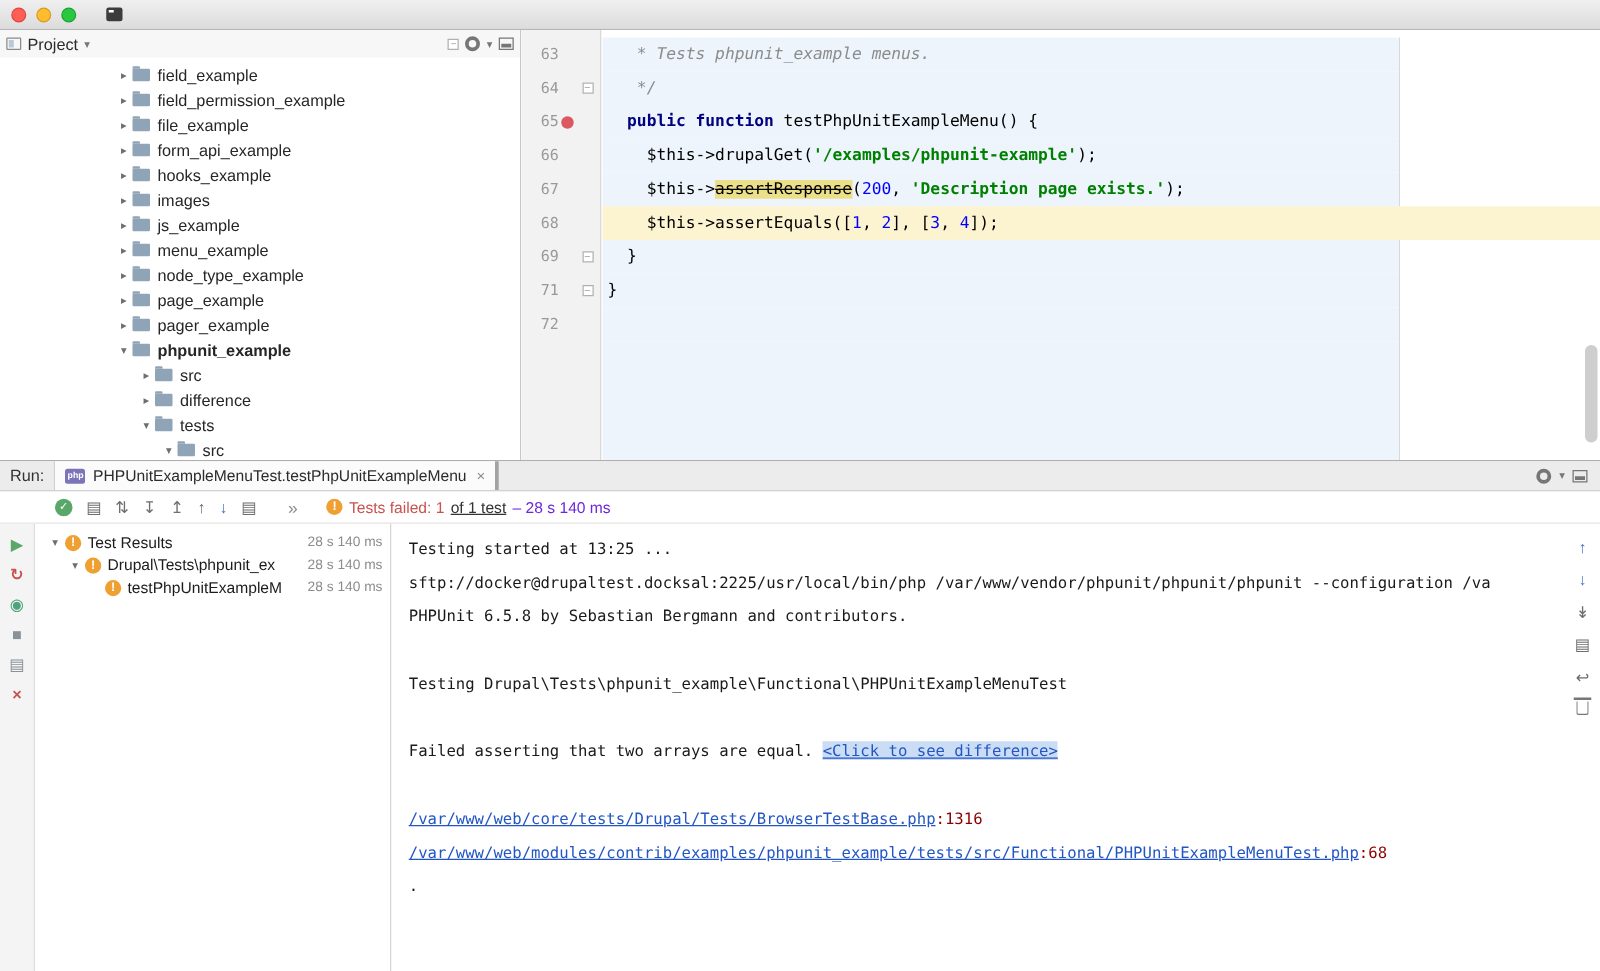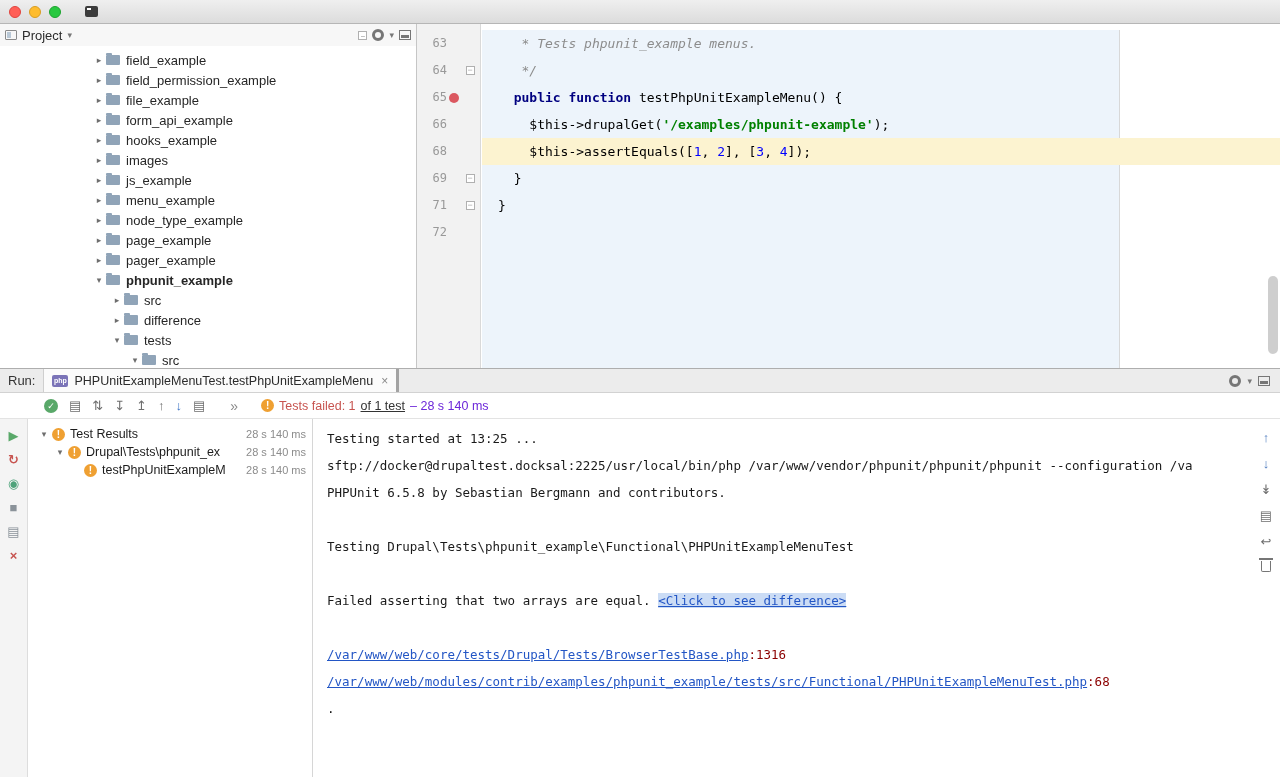--- a/index.html
+++ b/index.html
@@ -46,21 +46,21 @@
   
   .editor { flex:1; position:relative; display:flex; flex-direction:column; padding-top:6px; background:#fff; overflow:hidden; }
   .gutter-bg { position:absolute; left:0; top:0; bottom:0; width:64px; background:#f2f2f2; border-right:1px solid #d9d9d9; }
   .code-row { height:27px; line-height:27px; display:flex; font-family:"DejaVu Sans Mono","Liberation Mono",monospace;
               font-size:13px; white-space:pre; position:relative; }
   .gutter { width:65px; display:flex; align-items:center; position:relative; z-index:1; }
   .g-num { width:30px; text-align:right; color:#999; font-size:12px; font-family:"DejaVu Sans Mono",monospace; }
   .g-run { width:14px; display:flex; justify-content:center; align-items:center; }
   .g-fold { width:18px; display:flex; justify-content:center; align-items:center; }
   .runic { width:10px; height:10px; border-radius:50%; background:#db5860; }
-  .code { flex:1; padding-left:16px; color:#000;
+  .code { flex:1; padding-left:4px; color:#000;
           background:linear-gradient(to right,#edf4fb 0,#edf4fb 637px,#d8d8d8 637px,#d8d8d8 638px,#ffffff 638px); }
   .code-row.hl .code { background:#fcf3d0; }
   .tk-cmt { color:#8c8c8c; font-style:italic; }
   .tk-kw  { color:#000080; font-weight:bold; }
   .tk-str { color:#008000; font-weight:bold; }
   .tk-num { color:#0000ff; }
   .tk-depr { background:#ecdf8a; text-decoration:line-through; }
   .editor-rest { flex:1; margin-left:65px;
           background:linear-gradient(to right,#edf4fb 0,#edf4fb 637px,#d8d8d8 637px,#d8d8d8 638px,#ffffff 638px); }
   .editor-scrollbar { position:absolute; right:2px; top:252px; width:10px; height:78px; border-radius:5px;
@@ -230,20 +230,21 @@
       </div>
   </div>
 
   <div class="editor">
     <div class="gutter-bg"></div>
     <div class="code-lines">
         <div class="code-row"><div class="gutter"><span class="g-num">63</span><span class="g-run"></span><span class="g-fold"></span></div><div class="code"><span class="tk-cmt">   * Tests phpunit_example menus.</span></div></div>
         <div class="code-row"><div class="gutter"><span class="g-num">64</span><span class="g-run"></span><span class="g-fold"><span class="foldbox">–</span></span></div><div class="code"><span class="tk-cmt">   */</span></div></div>
         <div class="code-row"><div class="gutter"><span class="g-num">65</span><span class="g-run"><span class="runic"></span></span><span class="g-fold"></span></div><div class="code"><span>  </span><span class="tk-kw">public function</span><span> testPhpUnitExampleMenu() {</span></div></div>
         <div class="code-row"><div class="gutter"><span class="g-num">66</span><span class="g-run"></span><span class="g-fold"></span></div><div class="code"><span>    $this-&gt;drupalGet(</span><span class="tk-str">'/examples/phpunit-example'</span><span>);</span></div></div>
+        <div class="code-row"><div class="gutter"><span class="g-num">67</span><span class="g-run"></span><span class="g-fold"></span></div><div class="code"><span>    $this-&gt;</span><span class="tk-depr">assertResponse</span><span>(</span><span class="tk-num">200</span><span>, </span><span class="tk-str">'Description page exists.'</span><span>);</span></div></div>
         <div class="code-row hl"><div class="gutter"><span class="g-num">68</span><span class="g-run"></span><span class="g-fold"></span></div><div class="code"><span>    $this-&gt;assertEquals([</span><span class="tk-num">1</span><span>, </span><span class="tk-num">2</span><span>], [</span><span class="tk-num">3</span><span>, </span><span class="tk-num">4</span><span>]);</span></div></div>
         <div class="code-row"><div class="gutter"><span class="g-num">69</span><span class="g-run"></span><span class="g-fold"><span class="foldbox">–</span></span></div><div class="code"><span>  }</span></div></div>
         <div class="code-row"><div class="gutter"><span class="g-num">71</span><span class="g-run"></span><span class="g-fold"><span class="foldbox">–</span></span></div><div class="code"><span>}</span></div></div>
         <div class="code-row"><div class="gutter"><span class="g-num">72</span><span class="g-run"></span><span class="g-fold"></span></div><div class="code"></div></div>
       </div>
     <div class="editor-rest"></div>
     <div class="editor-scrollbar"></div>
   </div>
 
 </div>

